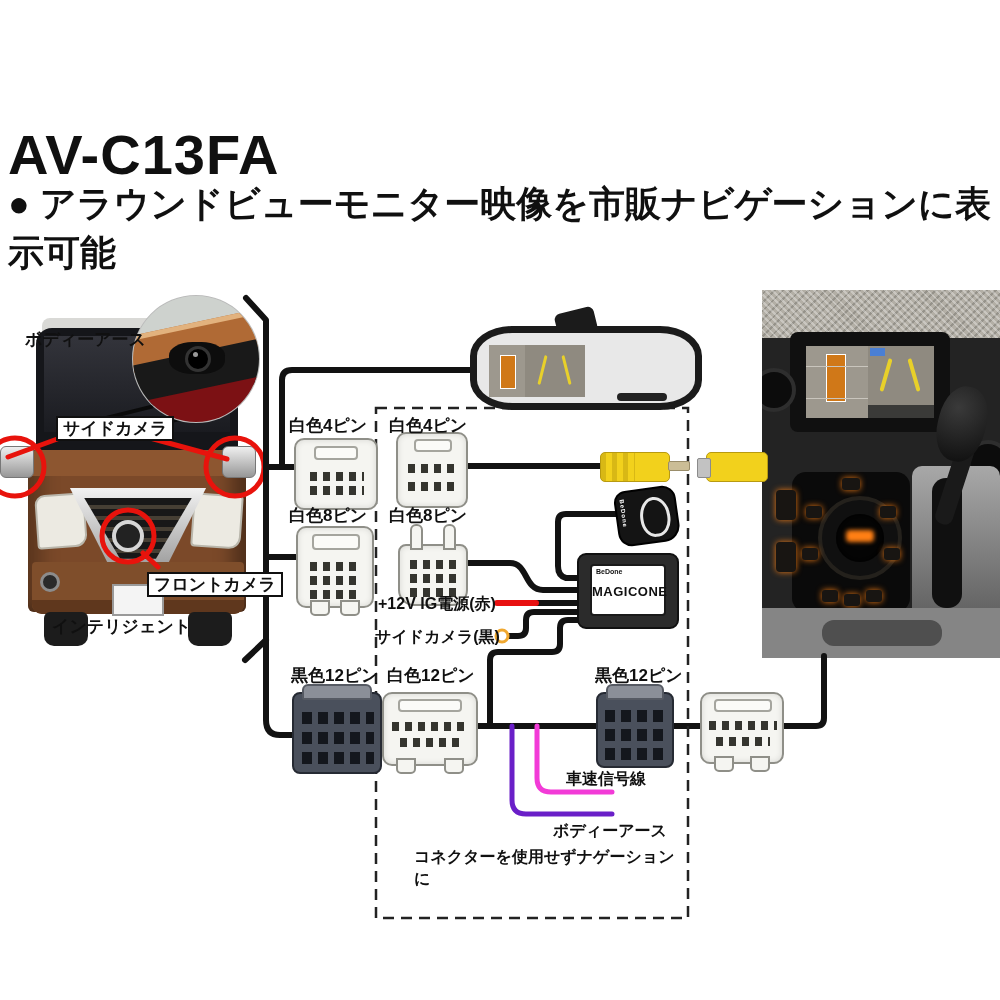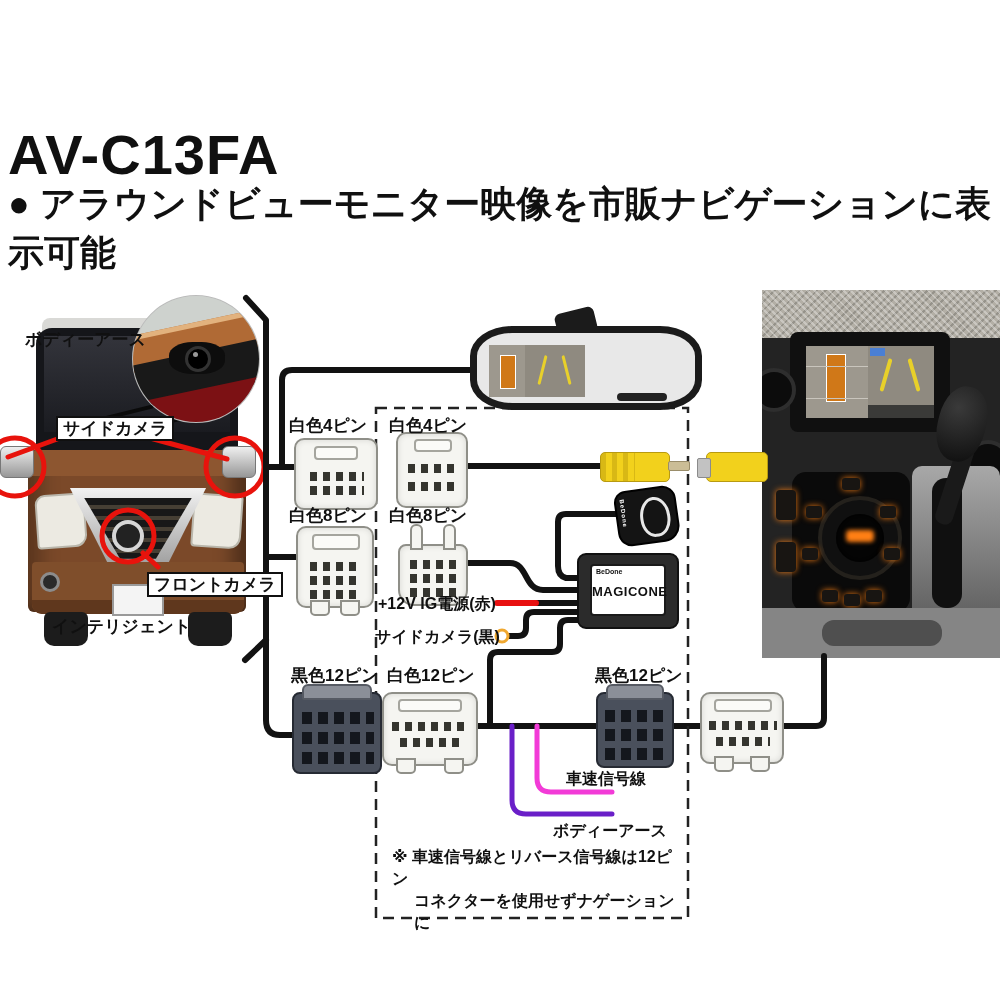--- a/index.html
+++ b/index.html
@@ -285,21 +285,20 @@
       <span class="mg-name">MAGICONE</span>
     </div>
   </div>
 
   <div class="siglbl" style="left:378px;top:594px;">+12V IG電源(赤)</div>
   <div class="siglbl" style="left:375px;top:627px;">サイドカメラ(黒)</div>
   <div class="siglbl" style="left:566px;top:769px;">車速信号線</div>
   <div class="siglbl" style="left:553px;top:821px;">ボディーアース</div>
 
   <div class="note">
-    <span>※ 車速信号線とリバース信号線は12ピン</span>
     <span class="ind">コネクターを使用せずナゲーションに</span>
   </div>
 
   <div class="lbl" style="left:25px;top:328px;">ボディーアース</div>
   <div class="lbl boxlbl" style="left:56px;top:416px;">サイドカメラ</div>
   <div class="lbl boxlbl" style="left:147px;top:556px;margin-top:16px;">フロントカメラ</div>
   <div class="abs caption">
     <div>インテリジェント</div>
   </div>
 

